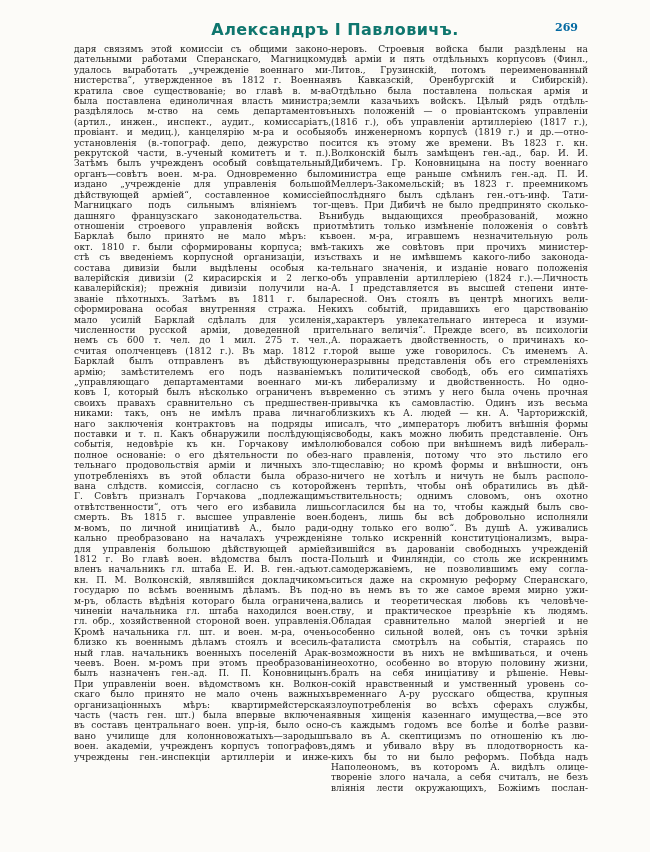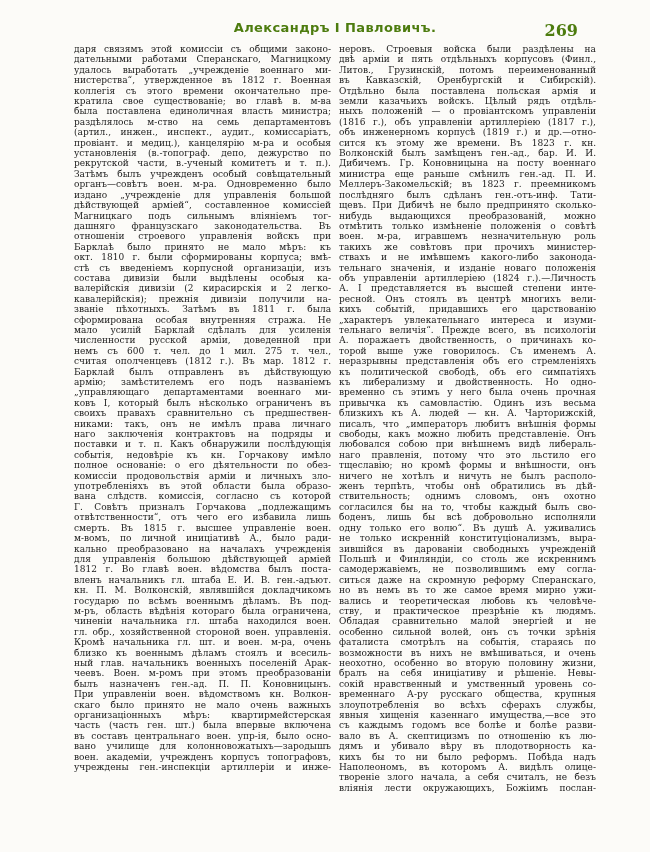--- a/index.html
+++ b/index.html
@@ -18,40 +18,40 @@
     left: 74px;
     width: 522px;
     height: 16px;
   }
   .head-title {
     position: absolute;
     left: 0; right: 0;
     text-align: center;
     font-family: "DejaVu Sans", sans-serif;
     font-weight: bold;
-    font-size: 13px;
+    font-size: 16px;
     letter-spacing: 0.4px;
-    color: #4d7c0f;
+    color: #0f766e;
   }
   .page-number {
     position: absolute;
     right: 18px;
     top: 1px;
     font-family: "DejaVu Serif", serif;
     font-weight: bold;
-    font-size: 16px;
-    color: #4d7c0f;
+    font-size: 11px;
+    color: #0369a1;
   }
   .columns {
     position: absolute;
     top: 44px;
     left: 74px;
     width: 522px;
     display: flex;
-    gap: 8px;
+    gap: 0;
   }
   .col {
     width: 257px;
     flex: 0 0 257px;
   }
   .line {
     font-size: 9px;
     line-height: 10.42px;
     height: 10.42px;
     overflow: hidden;
@@ -69,21 +69,20 @@
     <div class="head-title">Александръ I Павловичъ.</div>
     <div class="page-number">269</div>
   </div>
 
   <div class="columns">
     <div class="col">
         <div class="line">даря связямъ этой комиссіи съ общими законо-</div>
         <div class="line">дательными работами Сперанскаго, Магницкому</div>
         <div class="line">удалось выработать „учрежденіе военнаго ми-</div>
         <div class="line">нистерства“, утвержденное въ 1812 г. Военная</div>
-        <div class="line">коллегія съ этого времени окончательно пре-</div>
         <div class="line">кратила свое существованіе; во главѣ в. м-ва</div>
         <div class="line">была поставлена единоличная власть министра;</div>
         <div class="line">раздѣлялось м-ство на семь департаментовъ</div>
         <div class="line">(артил., инжен., инспект., аудит., комиссаріатъ,</div>
         <div class="line">провіант. и медиц.), канцелярію м-ра и особыя</div>
         <div class="line">установленія (в.-топограф. депо, дежурство по</div>
         <div class="line">рекрутской части, в.-ученый комитетъ и т. п.).</div>
         <div class="line">Затѣмъ былъ учрежденъ особый совѣщательный</div>
         <div class="line">органъ—совѣтъ воен. м-ра. Одновременно было</div>
         <div class="line">издано „учрежденіе для управленія большой</div>
@@ -106,21 +105,21 @@
         <div class="line">Барклай былъ отправленъ въ дѣйствующую</div>
         <div class="line">армію; замѣстителемъ его подъ названіемъ</div>
         <div class="line">„управляющаго департаментами военнаго ми-</div>
         <div class="line">ковъ I, который былъ нѣсколько ограниченъ въ</div>
         <div class="line">своихъ правахъ сравнительно съ предшествен-</div>
         <div class="line">никами: такъ, онъ не имѣлъ права личнаго</div>
         <div class="line">наго заключенія контрактовъ на подряды и</div>
         <div class="line">поставки и т. п. Какъ обнаружили послѣдующія</div>
         <div class="line">событія, недовѣріе къ кн. Горчакову имѣло</div>
         <div class="line">полное основаніе: о его дѣятельности по обез-</div>
-        <div class="line">комиссіи продовольствія арміи и личныхъ зло-</div>
+        <div class="line">тельнаго продовольствія арміи и личныхъ зло-</div>
         <div class="line">употребленіяхъ въ этой области была образо-</div>
         <div class="line">вана слѣдств. комиссія, согласно съ которой</div>
         <div class="line">Г. Совѣтъ призналъ Горчакова „подлежащимъ</div>
         <div class="line">отвѣтственности“, отъ чего его избавила лишь</div>
         <div class="line">смерть. Въ 1815 г. высшее управленіе воен.</div>
         <div class="line">м-вомъ, по личной иниціативѣ А., было ради-</div>
         <div class="line">кально преобразовано на началахъ учрежденія</div>
         <div class="line">для управленія большою дѣйствующей арміей</div>
         <div class="line">1812 г. Во главѣ воен. вѣдомства былъ поста-</div>
         <div class="line">вленъ начальникъ гл. штаба Е. И. В. ген.-адъют.</div>

